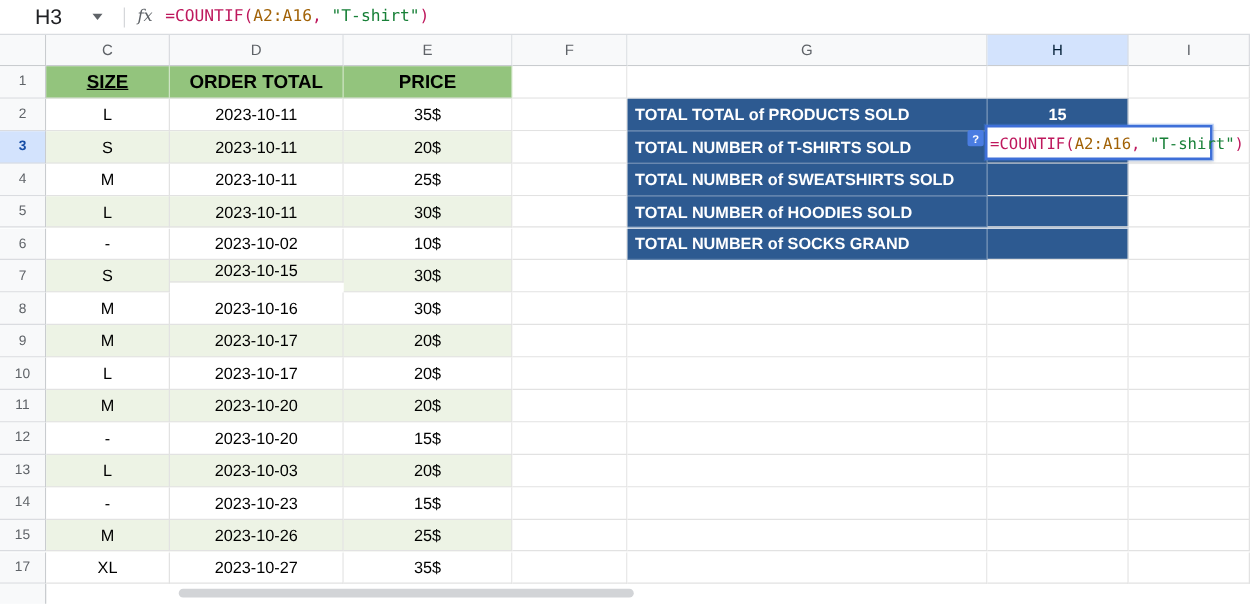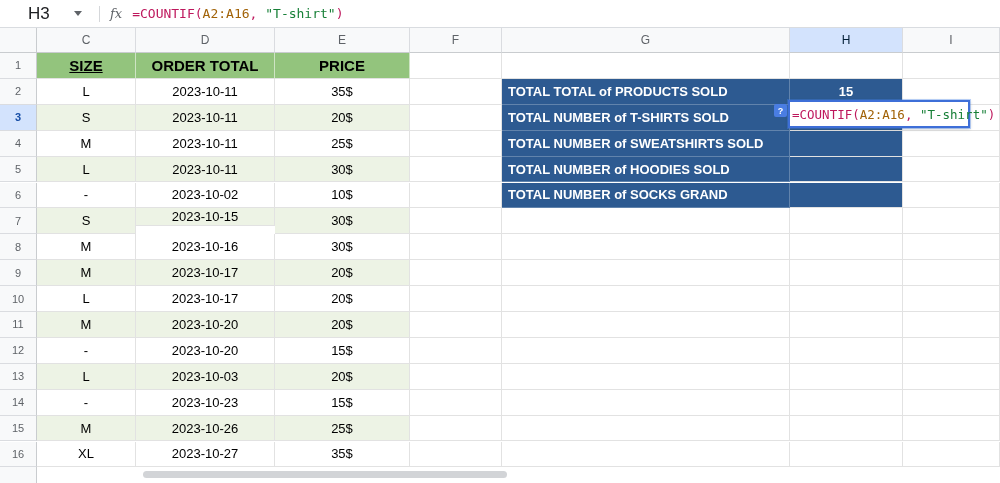--- a/index.html
+++ b/index.html
@@ -75,21 +75,21 @@
       <div class="rowhead" style="top: 154.5px; height: 25.9px;">6</div>
       <div class="rowhead" style="top: 180.4px; height: 25.9px;">7</div>
       <div class="rowhead" style="top: 206.3px; height: 25.9px;">8</div>
       <div class="rowhead" style="top: 232.2px; height: 25.9px;">9</div>
       <div class="rowhead" style="top: 258.1px; height: 25.9px;">10</div>
       <div class="rowhead" style="top: 284px; height: 25.9px;">11</div>
       <div class="rowhead" style="top: 309.9px; height: 25.9px;">12</div>
       <div class="rowhead" style="top: 335.8px; height: 25.9px;">13</div>
       <div class="rowhead" style="top: 361.7px; height: 25.9px;">14</div>
       <div class="rowhead" style="top: 387.6px; height: 25.9px;">15</div>
-      <div class="rowhead" style="top: 413.5px; height: 25.9px;">16</div>
+      <div class="rowhead" style="top: 413.5px; height: 25.9px;">17</div>
     </div>
   <div id="cells">
       <div class="gcell table-header" style="left: 37px; width: 99px; top: 25px; height: 25.9px; text-decoration: underline;">SIZE</div>
       <div class="gcell table-header" style="left: 136px; width: 139px; top: 25px; height: 25.9px;">ORDER TOTAL</div>
       <div class="gcell table-header" style="left: 275px; width: 135px; top: 25px; height: 25.9px;">PRICE</div>
       <div class="gcell" style="left: 410px; width: 92px; top: 25px; height: 25.9px;"></div>
       <div class="gcell" style="left: 502px; width: 288px; top: 25px; height: 25.9px;"></div>
       <div class="gcell" style="left: 790px; width: 113px; top: 25px; height: 25.9px;"></div>
       <div class="gcell" style="left: 903px; width: 97px; top: 25px; height: 25.9px;"></div>
       <div class="gcell" style="left: 37px; width: 99px; top: 50.9px; height: 25.9px;">L</div>

